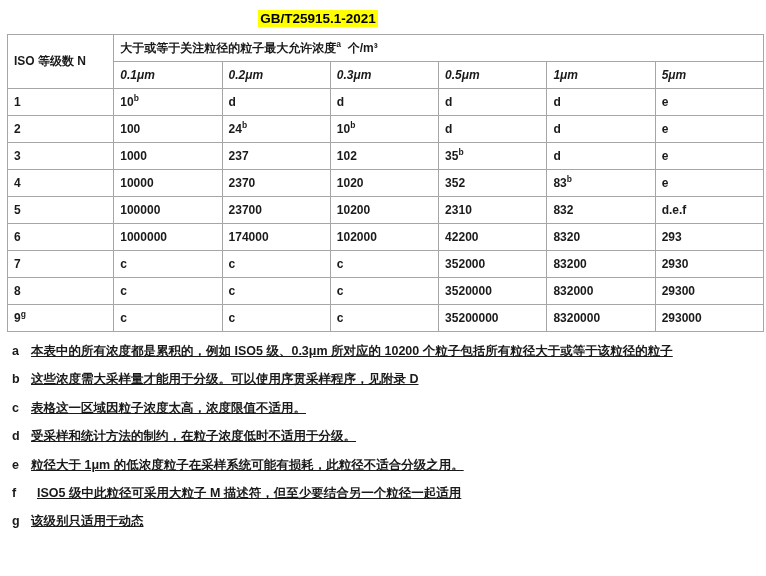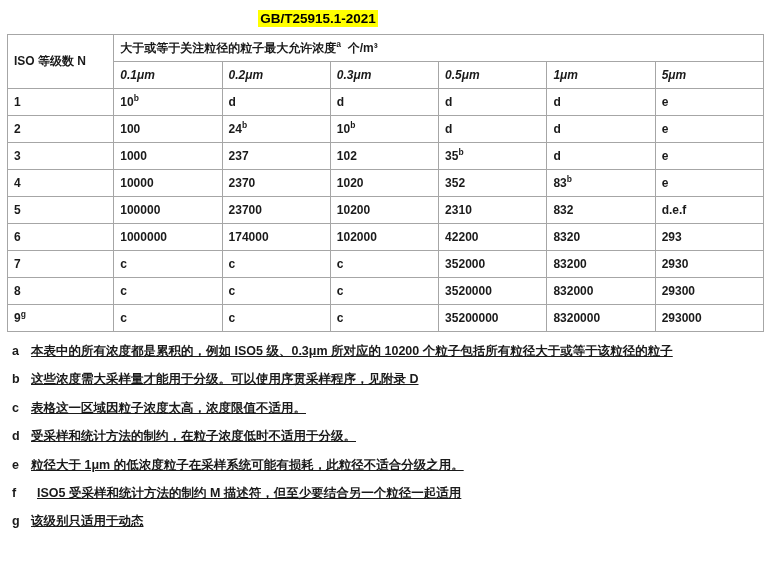--- a/index.html
+++ b/index.html
@@ -245,21 +245,21 @@
       <div class="note">
         <span class="note-key">d</span>
         <span class="note-text">受采样和统计方法的制约，在粒子浓度低时不适用于分级。</span>
       </div>
       <div class="note">
         <span class="note-key">e</span>
         <span class="note-text">粒径大于 1μm 的低浓度粒子在采样系统可能有损耗，此粒径不适合分级之用。</span>
       </div>
       <div class="note">
         <span class="note-key">f</span>
-        <span class="note-text note-indent">ISO5 受采样和统计方法的制约 M 描述符，但至少要结合另一个粒径一起适用</span>
+        <span class="note-text note-indent">ISO5 级中此粒径可采用大粒子 M 描述符，但至少要结合另一个粒径一起适用</span>
       </div>
       <div class="note">
         <span class="note-key">g</span>
         <span class="note-text">该级别只适用于动态</span>
       </div>
     </div>
 
 </div>
 
 </body></html>

